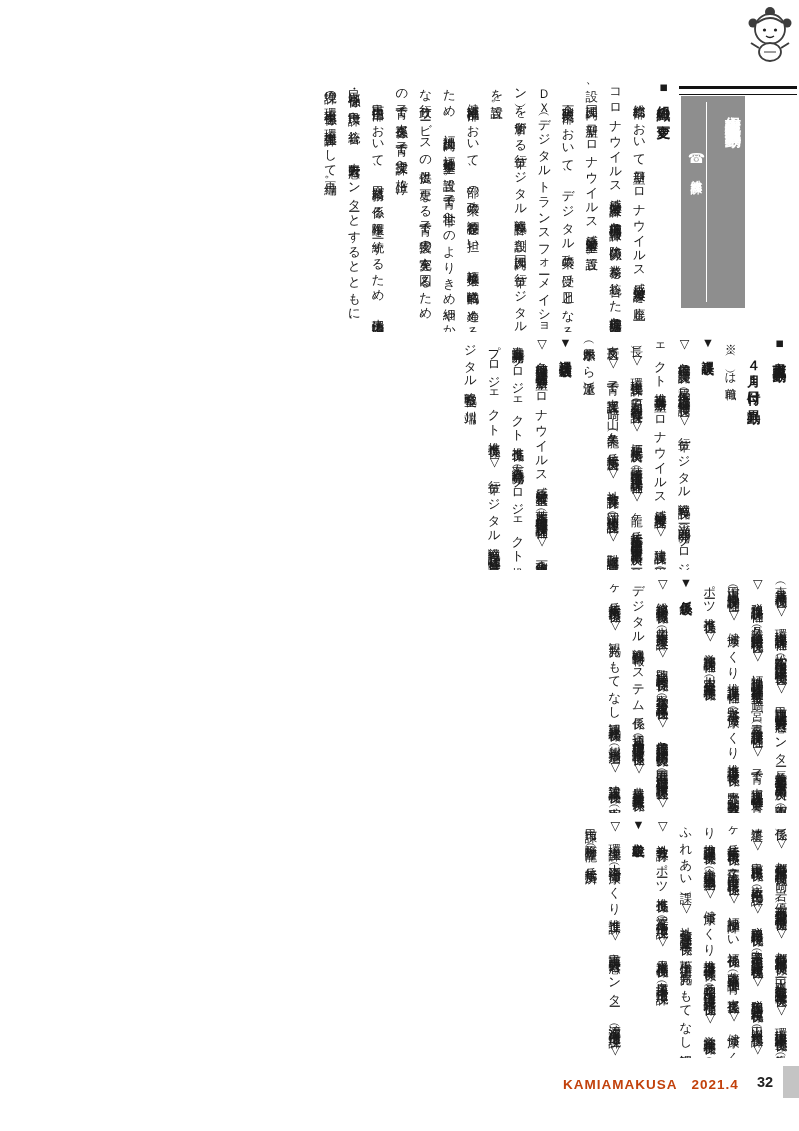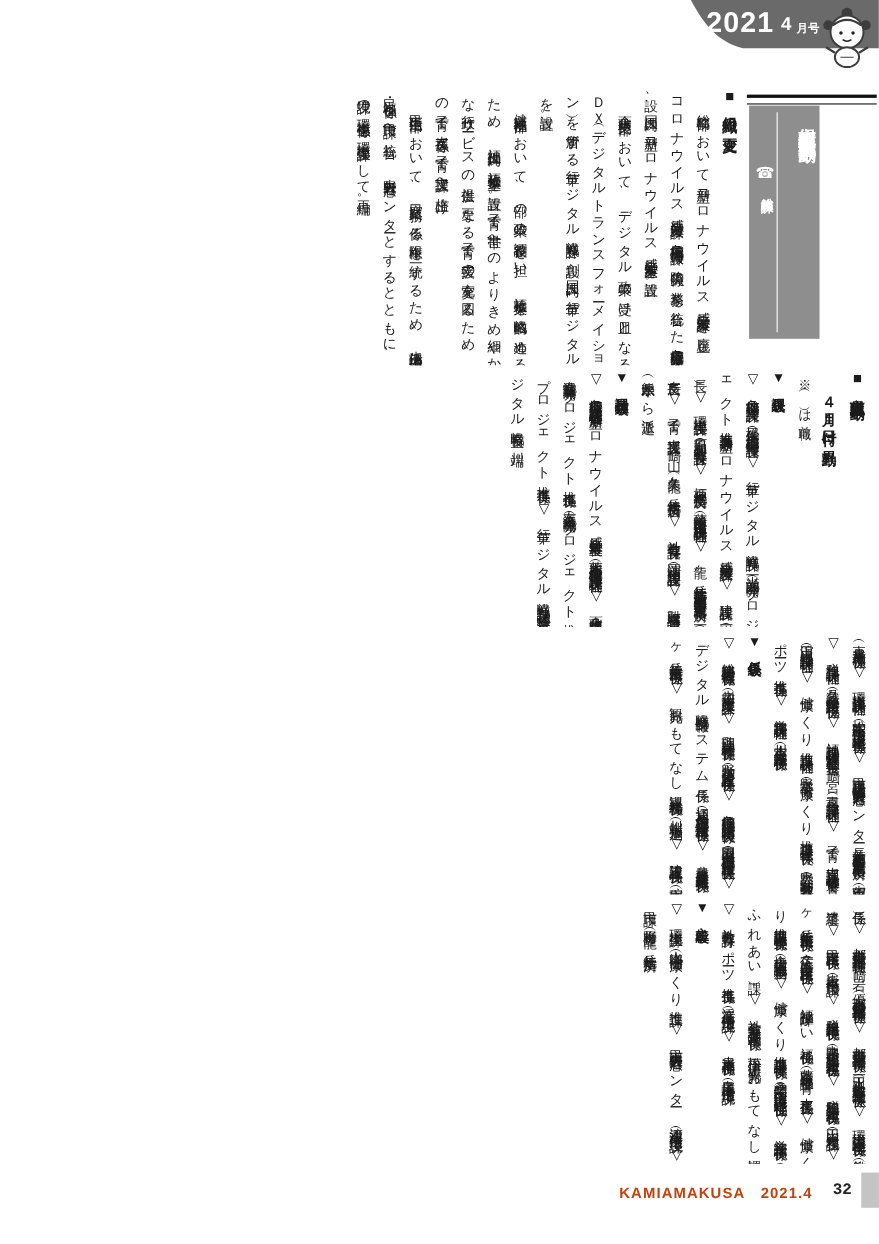--- a/index.html
+++ b/index.html
@@ -68,38 +68,30 @@
   #band2{left:56px;top:576px;width:736px;height:237px;}
   #band3{left:56px;top:818px;width:736px;height:240px;}
   
   .footer-journal{
     position:absolute;left:563px;top:1076px;
     font-family:"Liberation Sans","DejaVu Sans",sans-serif;
     font-size:13.5px;font-weight:600;letter-spacing:1px;color:#c2410c;
   }
   .footer-page{
     position:absolute;left:757px;top:1074px;
-    font-family:Liberation Mono, monospace;
+    font-family:Liberation Sans, sans-serif;
     font-size:14.5px;font-weight:700;color:#222;
   }
   .footer-bar{position:absolute;left:783px;top:1066px;width:16px;height:32px;background:#c4c4c4;}
 </style>
 </head>
 <body>
 
 <div class="page">
 
-  <div class="banner">
-    <svg width="215" height="44" viewBox="0 0 215 44">
-      <path d="M44,0 C54,18 66,38 92,44 L215,44 L215,0 Z" fill="#6a6a6a"></path>
-    </svg>
-    <span class="year">2021</span>
-    <span class="issue-num">4</span>
-    <span class="issue-suffix">月号</span>
-  </div>
 
   <svg class="mascot" width="54" height="60" viewBox="0 0 54 60">
     <circle cx="27" cy="9" r="5" fill="#3d3d3d"></circle>
     <circle cx="10" cy="20" r="4.5" fill="#3d3d3d"></circle>
     <circle cx="44" cy="20" r="4.5" fill="#3d3d3d"></circle>
     <circle cx="27" cy="26" r="15" fill="#ffffff" stroke="#3d3d3d" stroke-width="1.8"></circle>
     <path d="M14,20 Q27,10 40,20" fill="none" stroke="#3d3d3d" stroke-width="2"></path>
     <circle cx="21.5" cy="27" r="1.6" fill="#222"></circle>
     <circle cx="32.5" cy="27" r="1.6" fill="#222"></circle>
     <path d="M23,33 Q27,36 31,33" fill="none" stroke="#222" stroke-width="1.3"></path>

